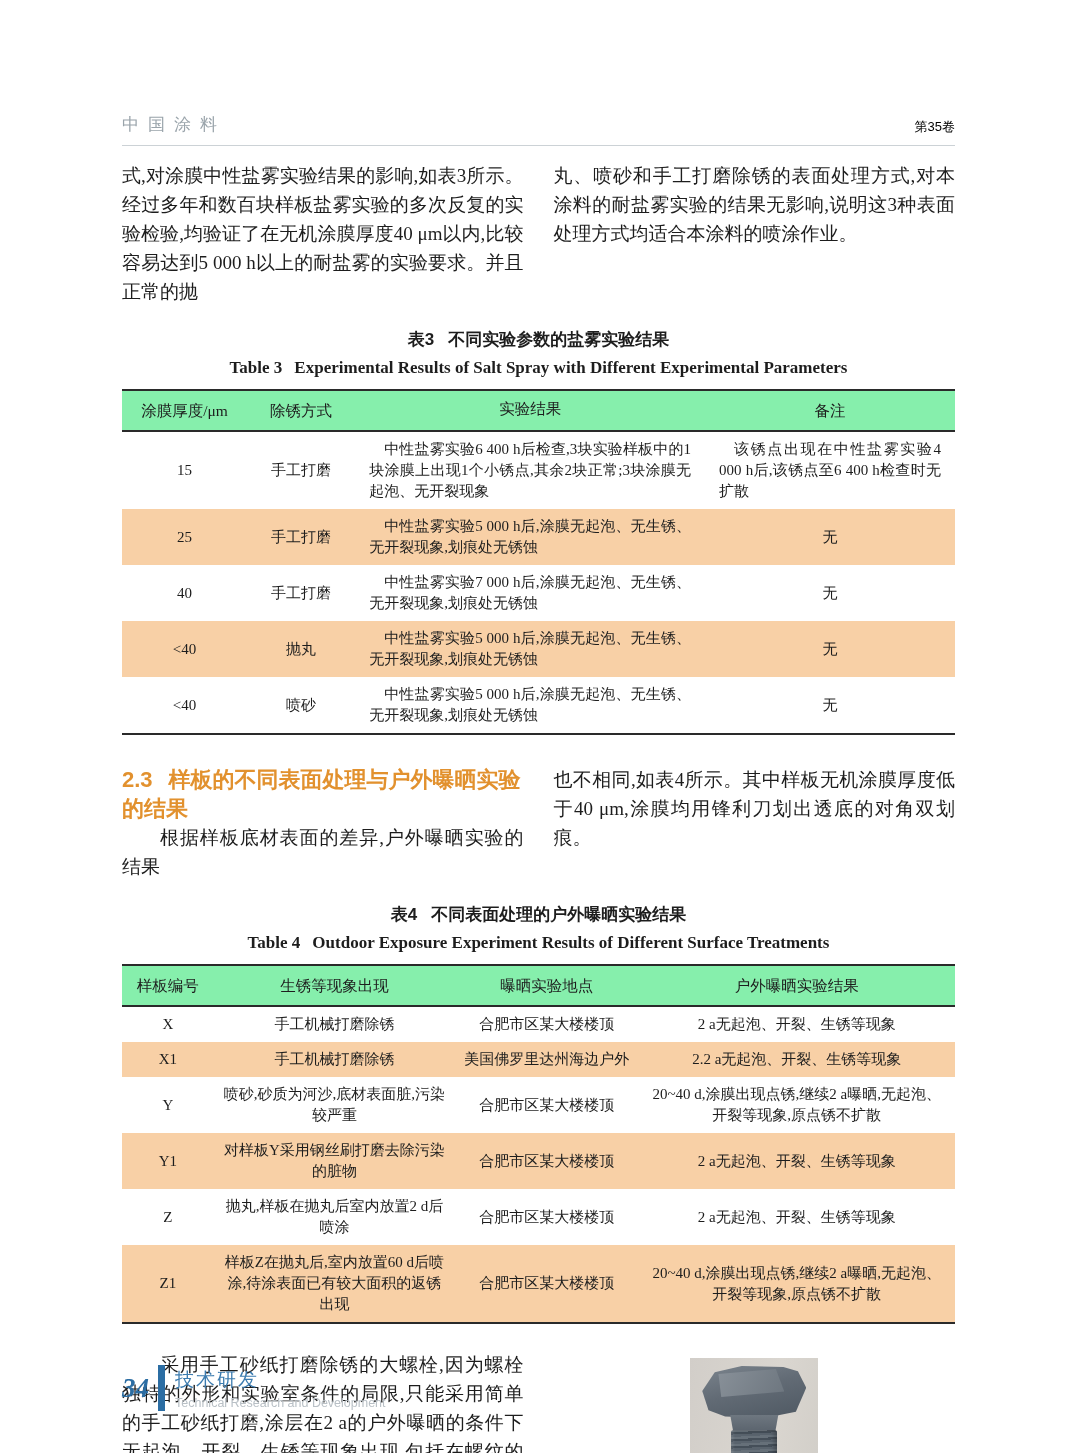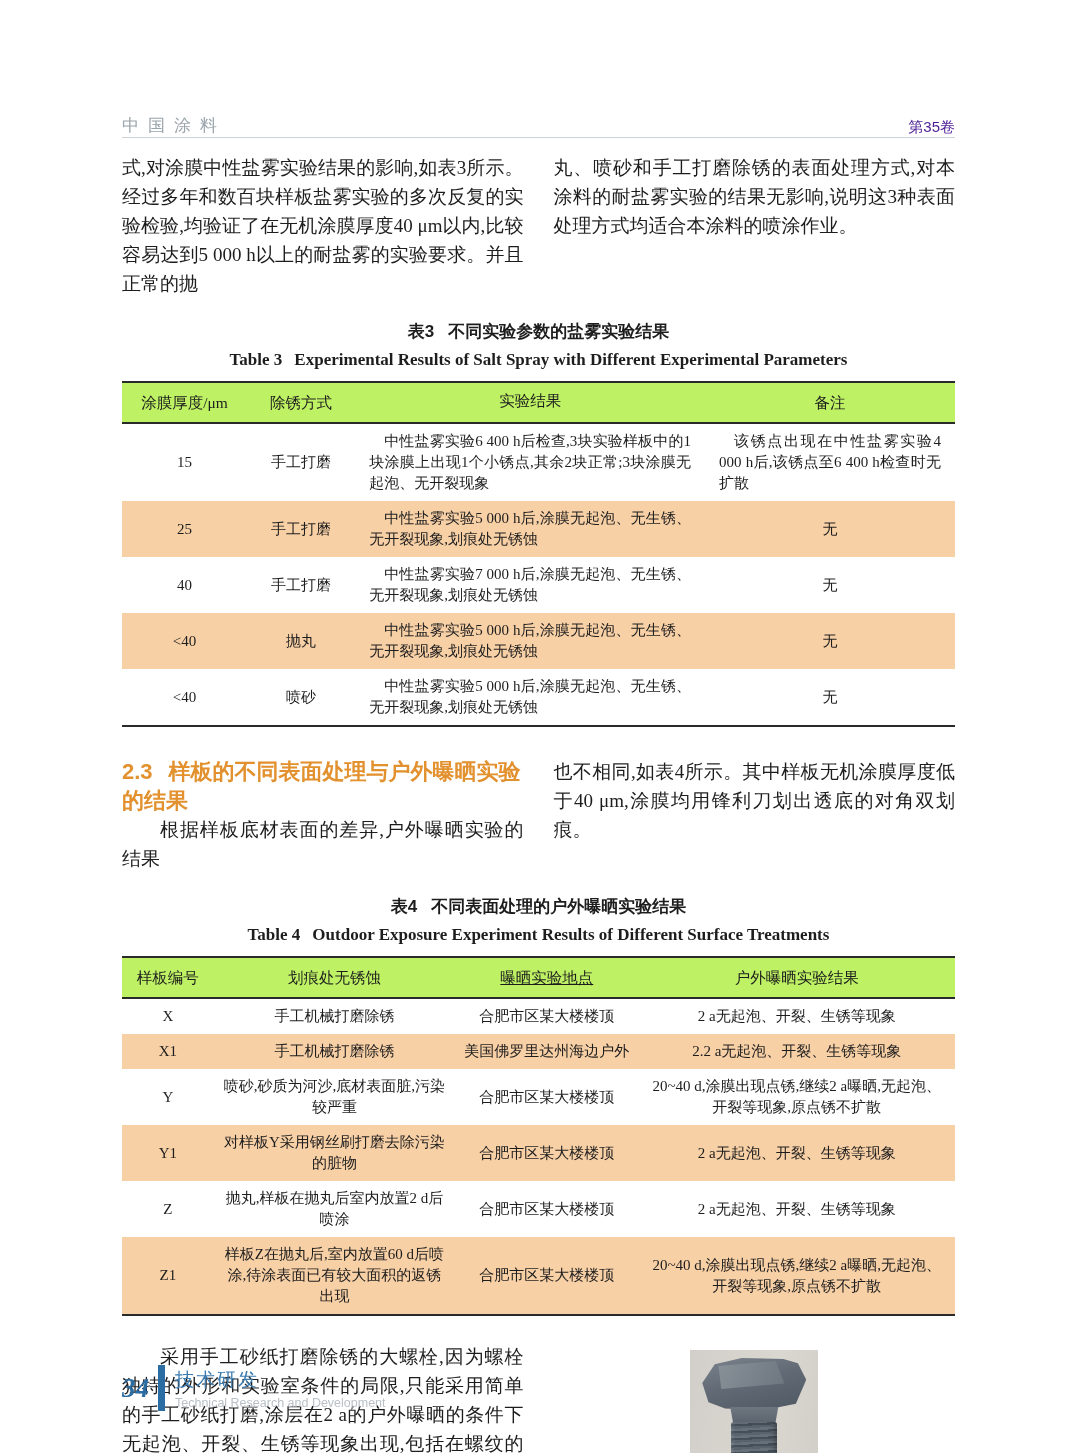--- a/index.html
+++ b/index.html
@@ -7,52 +7,52 @@
   body { font-family:"Liberation Serif","DejaVu Serif",serif; color:#1d1d1d; }
   .page {
     position:relative; width:1076px; height:1453px; margin:0 auto;
     background:#ffffff; outline:1px solid #ececec; overflow:hidden;
   }
   .content { padding:0 121px 0 122px; }
 
   
   .runhead {
     display:flex; justify-content:space-between; align-items:flex-end;
-    padding-top:74px; border-bottom:1px solid #ccd2d6;
+    padding-top:74px; padding-bottom:9px; border-bottom:1px solid #ccd2d6;
   }
   .journal { font-family:"Liberation Sans","DejaVu Sans",sans-serif; font-size:17px;
     color:#9aa4ab; letter-spacing:9px; }
-  .volume  { font-family:"Liberation Sans","DejaVu Sans",sans-serif; font-size:15px; color:#4c1d95;margin-top:44px; }
+  .volume  { font-family:"Liberation Sans","DejaVu Sans",sans-serif; font-size:13px; color:#000000;margin-top:44px; }
 
   
   .twocol { display:flex; gap:30px; }
   .col { flex:1 1 0; }
   .body-text { font-size:19px; line-height:29px; text-align:justify; }
   .indent { text-indent:2em; }
   .intro { margin-top:15px; }
 
   
   .tbl-cap { text-align:center; margin-top:22px; }
   .cap-zh { font-family:"Liberation Sans","DejaVu Sans",sans-serif; font-weight:bold; font-size:17px; }
   .cap-zh .cap-label { margin-right:14px; }
   .cap-en { font-family:"Liberation Serif","DejaVu Serif",serif; font-weight:bold; font-size:17px; margin-top:7px; }
   .cap-en .cap-label { margin-right:12px; }
 
   
   table { width:100%; border-collapse:collapse; margin-top:11px; font-size:15px; line-height:21px; }
   thead th {
-    background:#bef264; font-weight:normal; font-size:15.5px;
+    background:#86efac; font-weight:normal; font-size:15.5px;
     border-top:2px solid #2a2a2a; border-bottom:2px solid #2a2a2a; padding:9px 4px;
   }
   tbody td { padding:7px 8px; text-align:center; vertical-align:middle; }
   tbody tr.alt { background:#f8d0a6; }
   tbody tr:last-child td { border-bottom:2px solid #2a2a2a; }
   td.justify { text-align:justify; text-indent:1em; padding:7px 14px; }
   .t3-c1 { width:15%; } .t3-c2 { width:13%; } .t3-c3 { width:42%;font-family:Liberation Mono, monospace; } .t3-c4 { width:30%; }
-  .t4-c1 { width:11%; } .t4-c2 { width:29%; } .t4-c3 { width:22%;text-decoration:underline; } .t4-c4 { width:38%; }
+  .t4-c1 { width:11%; } .t4-c2 { width:29%; } .t4-c3 { width:22%; } .t4-c4 { width:38%; }
 
   
   .sec { margin-top:30px; }
   .sec-head { font-family:"Liberation Sans","DejaVu Sans",sans-serif; font-weight:bold;
     font-size:22px; color:#e2912e; line-height:29px; }
   .sec-head .sec-num { margin-right:16px; }
 
   .bottom { margin-top:26px; }
 
   
@@ -184,21 +184,21 @@
       </div>
       <div class="cap-en">
         <span class="cap-label">Table 4</span><span>Outdoor Exposure Experiment Results of Different Surface Treatments</span>
       </div>
     </div>
 
     <table>
       <thead>
         <tr>
           <th class="t4-c1">样板编号</th>
-          <th class="t4-c2">划痕处无锈蚀</th>
+          <th class="t4-c2">生锈等现象出现</th>
           <th class="t4-c3">曝晒实验地点</th>
           <th class="t4-c4">户外曝晒实验结果</th>
         </tr>
       </thead>
       <tbody>
         <tr>
           <td>X</td>
           <td>手工机械打磨除锈</td>
           <td>合肥市区某大楼楼顶</td>
           <td>2 a无起泡、开裂、生锈等现象</td>

